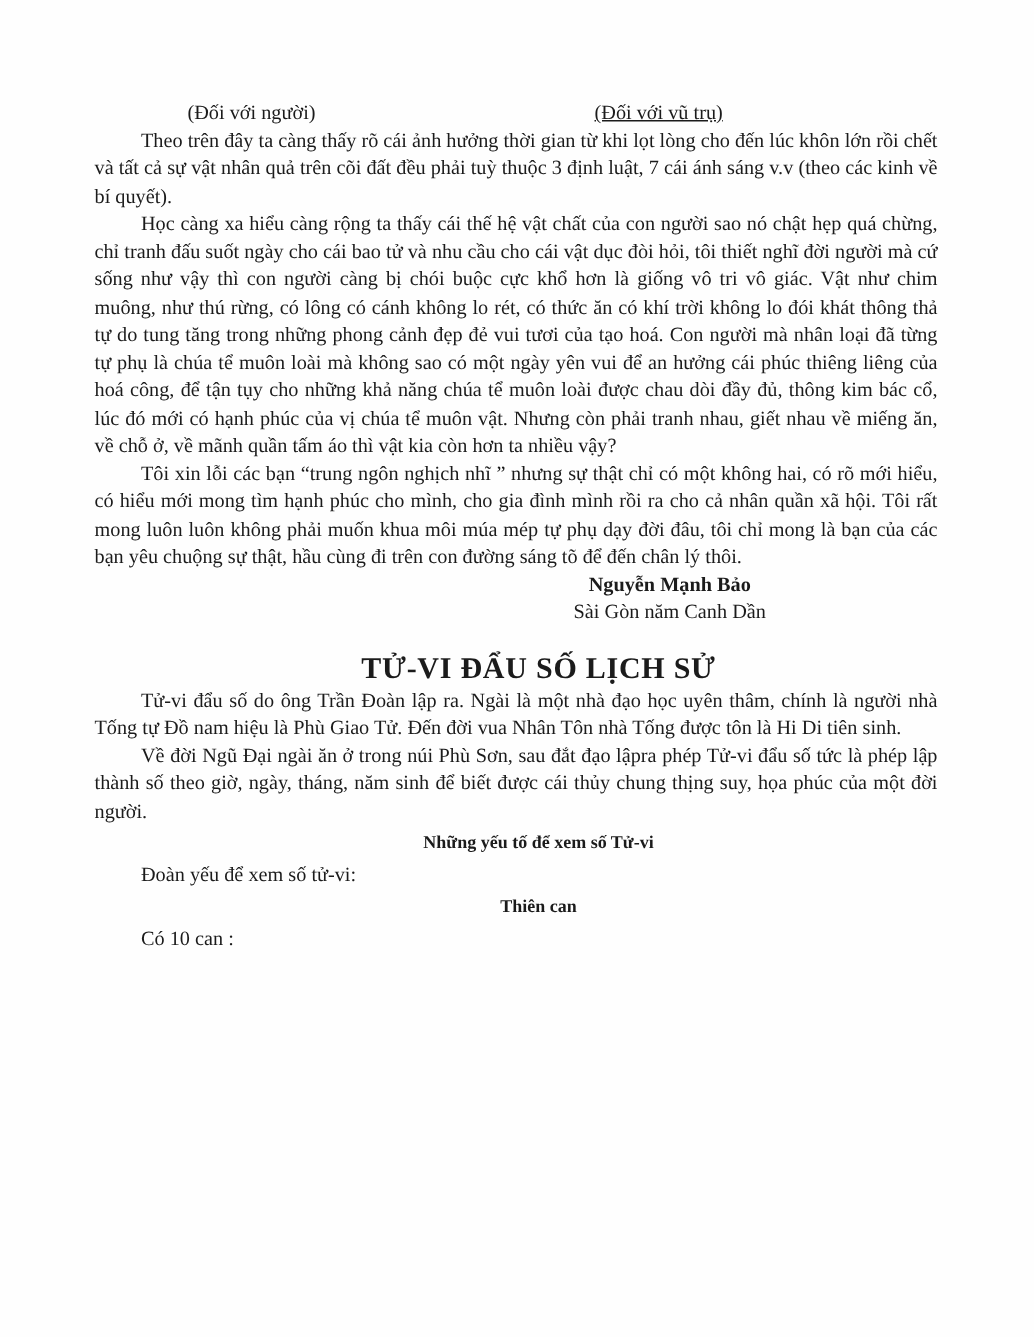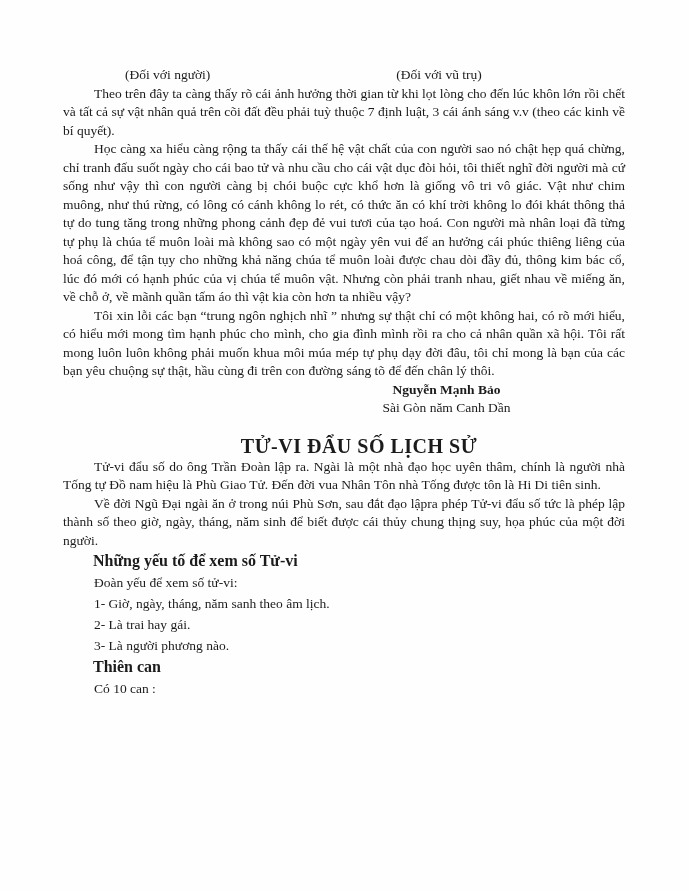--- a/index.html
+++ b/index.html
@@ -22,21 +22,21 @@
     top: 66px;
     width: 562px;
     font-size: 13.5px;
     line-height: 18.5px;
   }
   .labels {
     display: flex;
     white-space: nowrap;
   }
   .labels .label-left  { margin-left: 62px; }
-  .labels .label-right { margin-left: 186px; }
+  .labels .label-right { margin-left: 186px; text-decoration: underline; }
   p.body-par {
     margin: 0;
     text-align: justify;
     text-indent: 31px;
   }
   .signature {
     margin-left: 205px;
     width: 357px;
     text-align: center;
   }
@@ -45,64 +45,60 @@
     margin-top: 16px;
     padding-left: 30px;
     text-align: center;
     font-weight: bold;
     font-size: 20px;
     line-height: 24px;
     letter-spacing: 0.5px;
   }
   .sub-heading {
     padding-left: 30px;
+    text-align: center;
     font-weight: bold;
-    font-size: 16px;
+    font-size: 12px;
     line-height: 22px;
   }
   .sub-heading.spaced { }
   .lead-line, .plain-list div {
     padding-left: 31px;
     line-height: 21px;
   }
 </style>
 </head>
 <body>
 
 <div class="page">
   <div class="content">
 
     <div class="labels">
       <span class="label-left">(Đối với người)</span>
       <span class="label-right">(Đối với vũ trụ)</span>
     </div>
 
-    <p class="body-par">Theo trên đây ta càng thấy rõ cái ảnh hưởng thời gian từ khi lọt lòng cho đến lúc khôn lớn rồi chết và tất cả sự vật nhân quả trên cõi đất đều phải tuỳ thuộc 7 định luật, 3 cái ánh sáng v.v (theo các kinh về bí quyết).</p>
+    <p class="body-par">Theo trên đây ta càng thấy rõ cái ảnh hưởng thời gian từ khi lọt lòng cho đến lúc khôn lớn rồi chết và tất cả sự vật nhân quả trên cõi đất đều phải tuỳ thuộc 3 định luật, 7 cái ánh sáng v.v (theo các kinh về bí quyết).</p>
     <p class="body-par">Học càng xa hiểu càng rộng ta thấy cái thế hệ vật chất của con người sao nó chật hẹp quá chừng, chỉ tranh đấu suốt ngày cho cái bao tử và nhu cầu cho cái vật dục đòi hỏi, tôi thiết nghĩ đời người mà cứ sống như vậy thì con người càng bị chói buộc cực khổ hơn là giống vô tri vô giác. Vật như chim muông, như thú rừng, có lông có cánh không lo rét, có thức ăn có khí trời không lo đói khát thông thả tự do tung tăng trong những phong cảnh đẹp đẻ vui tươi của tạo hoá. Con người mà nhân loại đã từng tự phụ là chúa tể muôn loài mà không sao có một ngày yên vui để an hưởng cái phúc thiêng liêng của hoá công, để tận tụy cho những khả năng chúa tể muôn loài được chau dòi đầy đủ, thông kim bác cổ, lúc đó mới có hạnh phúc của vị chúa tể muôn vật. Nhưng còn phải tranh nhau, giết nhau về miếng ăn, về chỗ ở, về mãnh quần tấm áo thì vật kia còn hơn ta nhiều vậy?</p>
     <p class="body-par">Tôi xin lỗi các bạn “trung ngôn nghịch nhĩ ”  nhưng sự thật chỉ có một không hai, có rõ mới hiểu, có hiểu mới mong tìm hạnh phúc cho mình, cho gia đình mình rồi ra cho cả nhân quần xã hội. Tôi rất mong luôn luôn không phải muốn khua môi múa mép tự phụ dạy đời đâu, tôi chỉ mong là bạn của các bạn yêu chuộng sự thật, hầu cùng đi trên con đường sáng tõ để đến chân lý thôi.</p>
 
     <div class="signature">
       <div class="sig-name">Nguyễn Mạnh Bảo</div>
       <div>Sài Gòn năm Canh Dần</div>
     </div>
 
     <div class="section-title">TỬ-VI ĐẨU SỐ LỊCH SỬ</div>
 
     <p class="body-par">Tử-vi đẩu số do ông Trần Đoàn lập ra. Ngài là một nhà đạo học uyên thâm, chính là người nhà Tống tự Đồ nam hiệu là Phù Giao Tử. Đến đời vua Nhân Tôn nhà Tống được tôn là Hi Di tiên sinh.</p>
     <p class="body-par">Về đời Ngũ Đại ngài ăn ở trong núi Phù Sơn, sau đắt đạo lậpra phép Tử-vi đẩu số tức là phép lập thành số theo giờ, ngày, tháng, năm sinh để biết được cái thủy chung thịng suy, họa phúc của một đời người.</p>
 
     <div class="sub-heading">Những yếu tố để xem số Tử-vi</div>
 
     <div class="lead-line">Đoàn yếu để xem số tử-vi:</div>
 
-    <div class="plain-list">
-      <div>1- Giờ, ngày, tháng, năm sanh theo âm lịch.</div>
-      <div>2- Là trai hay gái.</div>
-      <div>3- Là người phương nào.</div>
-    </div>
 
     <div class="sub-heading spaced">Thiên can</div>
 
     <div class="lead-line">Có 10 can :</div>
 
 
   </div>
 </div>
 
 </body></html>

